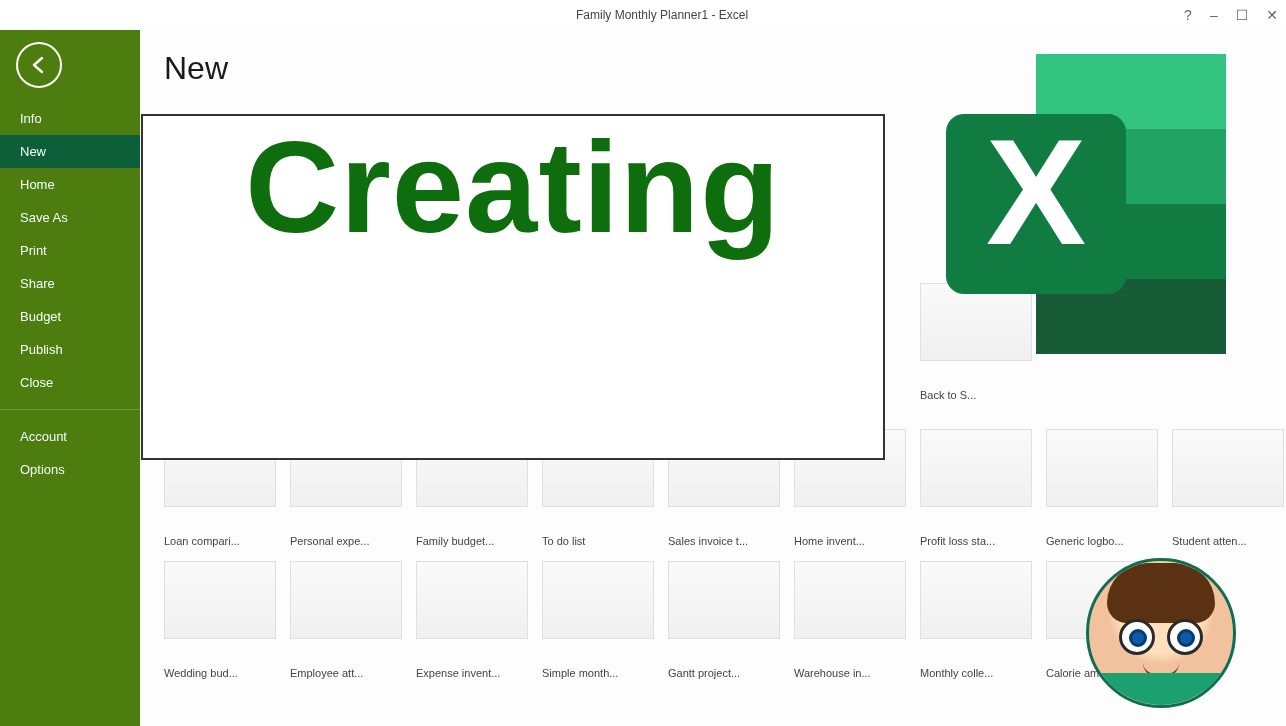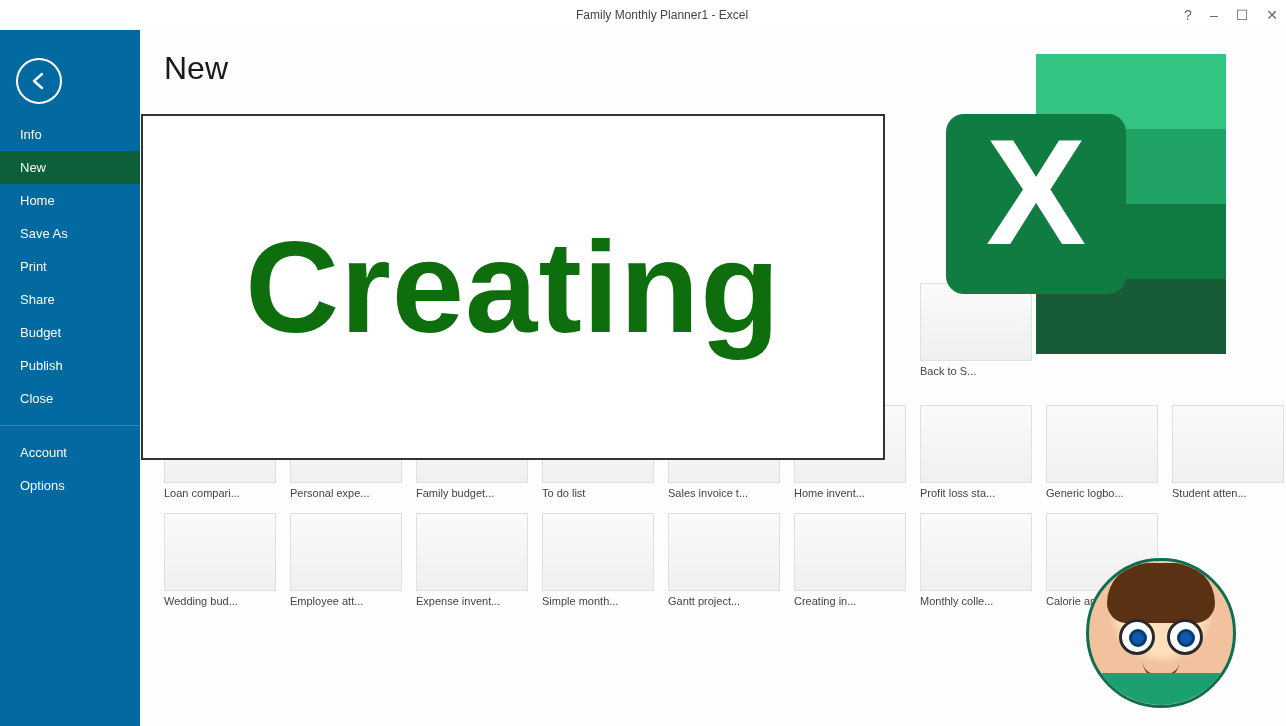--- a/index.html
+++ b/index.html
@@ -40,25 +40,25 @@
       font-size: 14px;
     }
     .titlebar-icon { cursor: pointer; display: inline-flex; }
     .app-body {
       flex: 1;
       display: flex;
       overflow: hidden;
     }
     .sidebar {
       width: 140px;
-      background: #0369a1;
+      background: #4d7c0f;
       color: #fff;
       display: flex;
       flex-direction: column;
-      padding-top: 24px;
+      padding-top: 8px;
     }
     .back-button {
       width: 46px;
       height: 46px;
       border: 2px solid #fff;
       border-radius: 50%;
       margin: 4px 0 14px 16px;
       display: flex;
       align-items: center;
       justify-content: center;
@@ -111,32 +111,32 @@
       border: 1px solid #e0e0e0;
       background: linear-gradient(#fafafa, #f0f0f0);
       margin-bottom: 4px;
     }
     .template-label {
       font-size: 11px;
       color: #444;
       white-space: nowrap;
       overflow: hidden;
       text-overflow: ellipsis;
+      margin-top: 24px;
     }
     .overlay-title-box {
       position: absolute;
       left: 141px;
       top: 114px;
       width: 744px;
       height: 346px;
       border: 2px solid #333;
       background: #fff;
       display: flex;
       flex-direction: column;
-      justify-content: center;
       align-items: center;
       z-index: 50;
     }
     .overlay-line {
       font-size: 130px;
       font-weight: 800;
       color: #0e6e0e;
       line-height: 1.1;
       letter-spacing: 1px;
     }
@@ -290,21 +290,21 @@
         <div class="template-card">
             <div class="template-thumb"></div>
             <div class="template-label">Simple month...</div>
           </div>
         <div class="template-card">
             <div class="template-thumb"></div>
             <div class="template-label">Gantt project...</div>
           </div>
         <div class="template-card">
             <div class="template-thumb"></div>
-            <div class="template-label">Creating in...</div>
+            <div class="template-label">Warehouse in...</div>
           </div>
         <div class="template-card">
             <div class="template-thumb"></div>
             <div class="template-label">Monthly colle...</div>
           </div>
         <div class="template-card">
             <div class="template-thumb"></div>
             <div class="template-label">Calorie amort...</div>
           </div>
 

